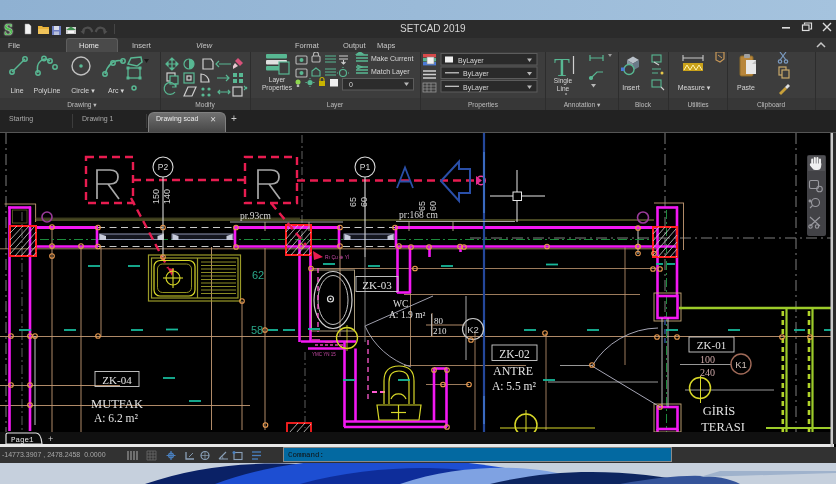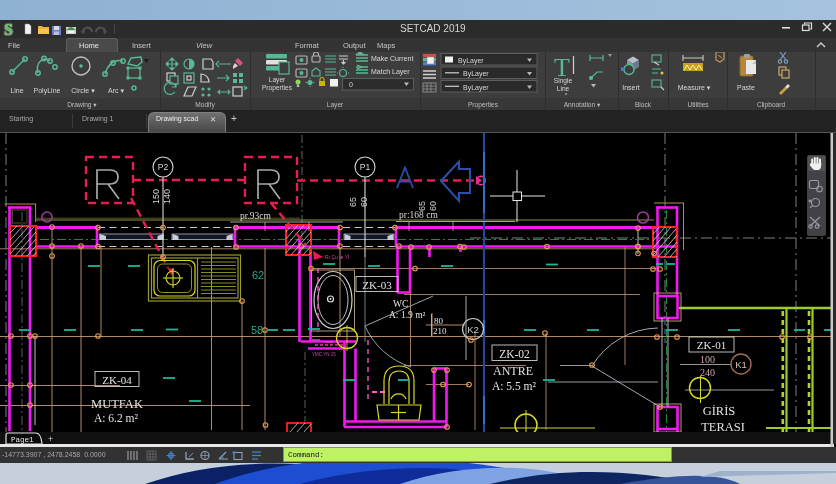--- a/index.html
+++ b/index.html
@@ -800,18 +800,18 @@
         <path d="M93,10 h9 M93,10 l7,-7" stroke="#8aa0b8" stroke-width="1.2" fill="none"></path>
           <path d="M97,10 a4,4 0 0 0 -1.5,-3" stroke="#8aa0b8" stroke-width="0.8" fill="none"></path>
         <rect x="108" y="3.5" width="8" height="7" fill="none" stroke="#8aa0b8" stroke-width="1.1"></rect>
           <circle cx="108" cy="3.5" r="1.5" fill="#4a80c0"></circle>
         <g stroke="#4a80c0" stroke-width="1.3">
             <line x1="126" y1="3" x2="135" y2="3"></line>
             <line x1="126" y1="6.5" x2="135" y2="6.5"></line>
             <line x1="126" y1="10" x2="132" y2="10"></line>
           </g>
       </svg>
-      <div class="abs" style="left:283px;top:-0.5px;width:389px;height:15px;background:#bef264;border:1px solid #8a8a8a;box-sizing:border-box;">
+      <div class="abs" style="left:283px;top:-0.5px;width:389px;height:15px;background:#0369a1;border:1px solid #8a8a8a;box-sizing:border-box;">
         <div class="abs" style="left:4px;top:3px;font-family:'Liberation Mono',monospace;font-size:7.5px;color:#111;">Command:</div>
       </div>
     </div>
   </div>
 </div>
 
 </body></html>

